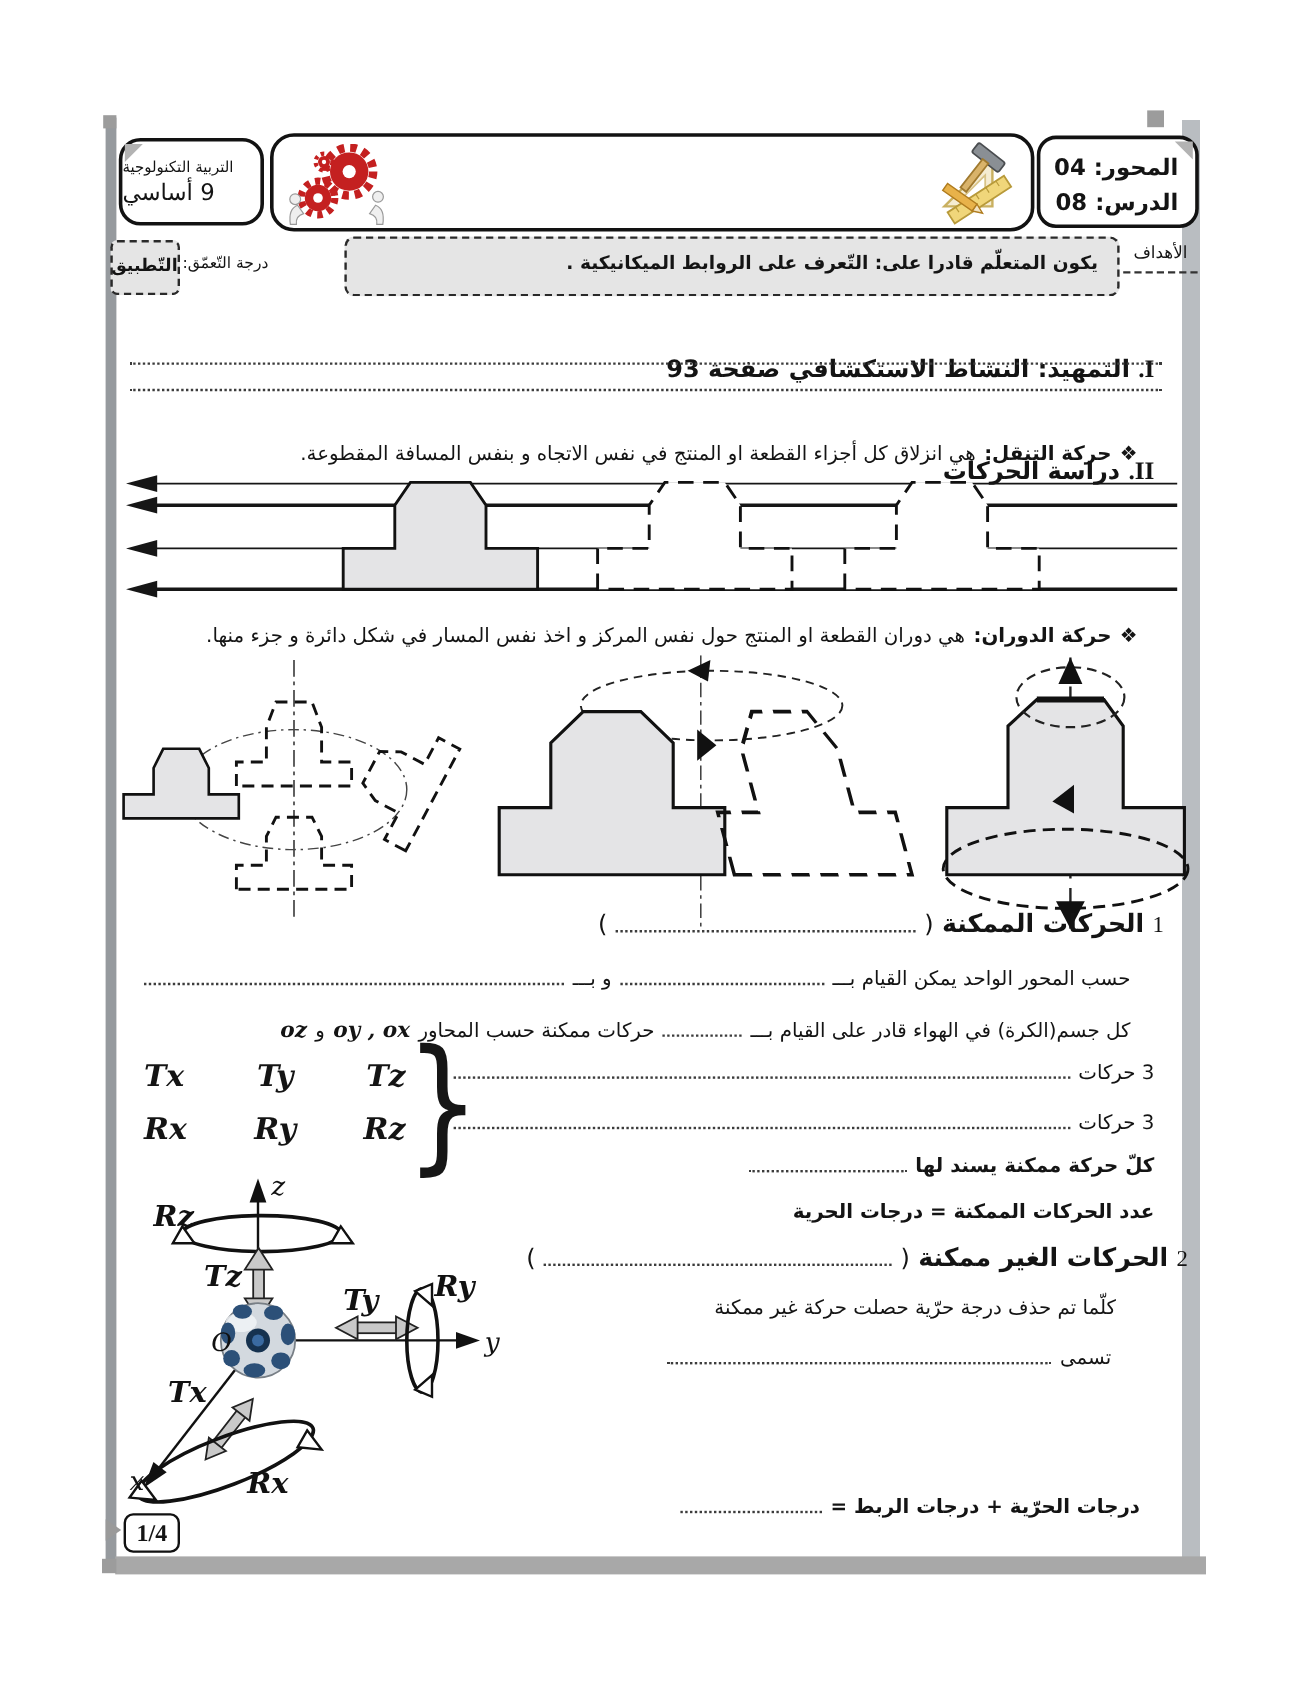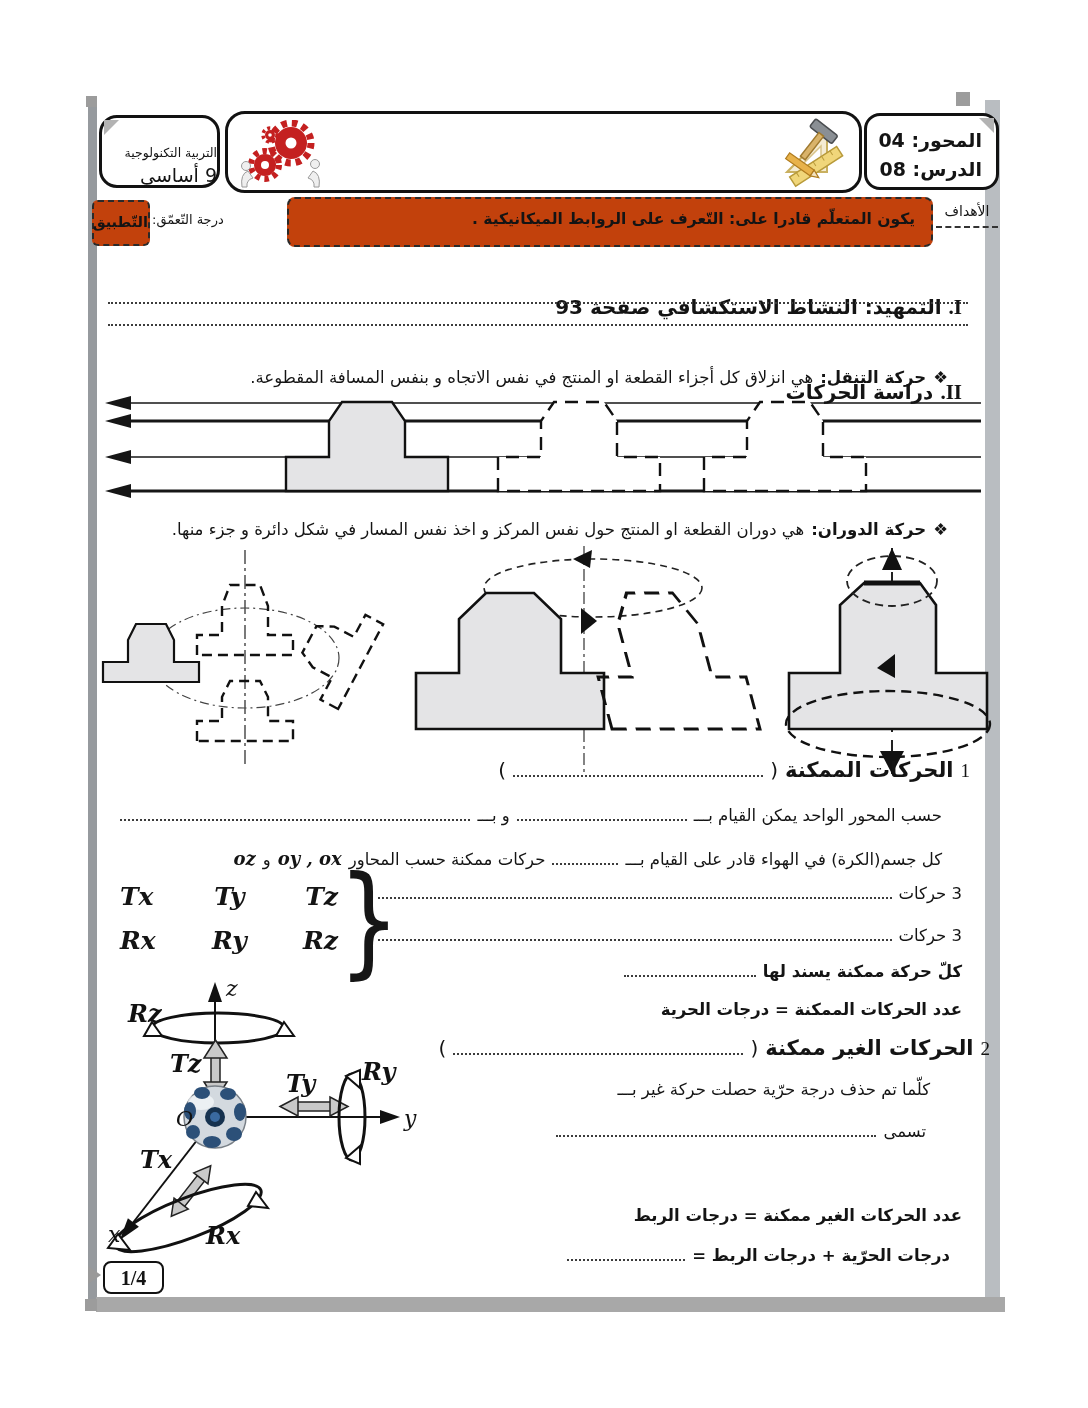--- a/index.html
+++ b/index.html
@@ -1,21 +1,21 @@
 <!DOCTYPE html>
 <html><head>
 <meta charset="utf-8">
 <title>Worksheet</title>
 <style>
   html,body{margin:0;padding:0;background:#ffffff;}
   #page{position:relative;width:1088px;height:1408px;background:#ffffff;
         font-family:"DejaVu Sans",sans-serif;color:#141414;overflow:hidden;}
   .abs{position:absolute;}
   .box{position:absolute;border:3px solid #121212;border-radius:14px;background:#fff;box-sizing:border-box;}
-  .dashbox{position:absolute;border:2.5px dashed #2a2a2a;border-radius:8px;background:#c2410c;box-sizing:border-box;padding-left:48px;}
+  .dashbox{position:absolute;border:2.5px dashed #2a2a2a;border-radius:8px;background:#e5e5e5;box-sizing:border-box;padding-left:48px;}
   .rowrtl{position:absolute;direction:rtl;display:flex;align-items:baseline;gap:7px;white-space:nowrap;}
   .h1{font-weight:bold;font-size:20px;margin-top:40px;}
   .h2{font-weight:bold;font-size:21px;}
   .body-txt{font-size:16.5px;}
   .bold{font-weight:bold;}
   .roman{font-family:"Liberation Serif",serif;font-weight:bold;font-size:21px;
          direction:rtl;unicode-bidi:bidi-override;}
   .serifnum{font-family:"Liberation Serif",serif;font-size:19px;}
   .dotfill{border-bottom:2.2px dotted #3c3c3c;height:13px;}
   .dotline{position:absolute;border-top:2.5px dotted #3c3c3c;height:0;}
@@ -41,21 +41,21 @@
 
   <div class="strip" style="left:88px;top:98px;width:9px;height:1212px;background:#969a9e;"></div>
   <div class="strip" style="left:985px;top:100px;width:15px;height:1200px;background:#b9bdc1;"></div>
   <div class="strip" style="left:96px;top:1297px;width:909px;height:15px;background:#a8a8a8;"></div>
   <div class="sq" style="left:86px;top:96px;width:11px;height:11px;"></div>
   <div class="sq" style="left:956px;top:92px;width:14px;height:14px;"></div>
   <div class="sq" style="left:85px;top:1299px;width:12px;height:12px;"></div>
 
   <div class="box" style="left:99px;top:115px;width:121px;height:73px;border-radius:18px;">
     <div class="fold-tl" style="left:2px;top:2px;"></div>
-    <div style="text-align:right;padding-top:27px;direction:rtl;">
+    <div style="text-align:left;padding-top:13px;direction:rtl;">
       <div style="font-size:12.5px;">التربية التكنولوجية</div>
       <div style="font-size:19px;margin-top:4px;">9 أساسي</div>
     </div>
   </div>
 
   <div class="box" style="left:225px;top:111px;width:637px;height:82px;border-radius:20px;">
 
     <svg class="svg-abs" style="left:6px;top:6px;" width="92" height="68" viewBox="0 0 92 68">
       <circle cx="57" cy="23" r="20" fill="none" stroke="#c42020" stroke-width="7" stroke-dasharray="5.5 5"></circle>
       <circle cx="57" cy="23" r="16" fill="#c42020"></circle>
@@ -249,32 +249,29 @@
 
   <div class="rowrtl" style="right:98px;top:1036px;">
     <span class="serifnum">2</span>
     <span class="h2">الحركات الغير ممكنة</span>
     <span class="paren">(</span>
     <span class="dotfill" style="width:290px;"></span>
     <span class="paren">)</span>
   </div>
 
   <div class="rowrtl body-txt" style="right:158px;top:1080px;">
-    <span>كلّما تم حذف درجة حرّية حصلت حركة غير بـــ</span>
+    <span>كلّما تم حذف درجة حرّية حصلت حركة غير ممكنة</span>
   </div>
 
   <div class="rowrtl body-txt" style="right:162px;top:1122px;">
     <span>تسمى</span>
     <span class="dotfill" style="width:320px;"></span>
   </div>
 
 
-  <div class="rowrtl body-txt" style="right:126px;top:1206px;">
-    <span class="bold">عدد الحركات الغير ممكنة = درجات الربط</span>
-  </div>
 
   <div class="rowrtl body-txt" style="right:138px;top:1246px;">
     <span class="bold">درجات الحرّية + درجات الربط =</span>
     <span class="dotfill" style="width:118px;"></span>
   </div>
 
   <svg class="svg-abs" style="left:88px;top:966px;" width="330" height="320" viewBox="0 0 330 320">
 
     <line x1="127" y1="151" x2="127" y2="30" stroke="#111" stroke-width="2"></line>
     <polygon points="127,16 120,36 134,36" fill="#111"></polygon>
@@ -337,17 +334,17 @@
       <text x="40" y="56" font-size="24" font-weight="bold">Rz</text>
       <text x="82" y="106" font-size="24" font-weight="bold">Tz</text>
       <text x="198" y="126" font-size="24" font-weight="bold">Ty</text>
       <text x="274" y="114" font-size="24" font-weight="bold">Ry</text>
       <text x="52" y="202" font-size="24" font-weight="bold">Tx</text>
       <text x="118" y="278" font-size="24" font-weight="bold">Rx</text>
     </g>
   </svg>
 
   <div class="tri-right" style="left:88px;top:1266px;"></div>
-  <div class="abs" style="left:103px;top:1261px;width:61px;height:33px;border:2.5px solid #111;border-radius:8px;
+  <div class="abs" style="left:103px;top:1261px;width:47px;height:33px;border:2.5px solid #111;border-radius:8px;
        background:#fff;text-align:center;line-height:31px;font-family:'Liberation Serif',serif;
        font-weight:bold;font-size:20px;box-sizing:border-box;">1/4</div>
 
 </div>
 
 </body></html>

